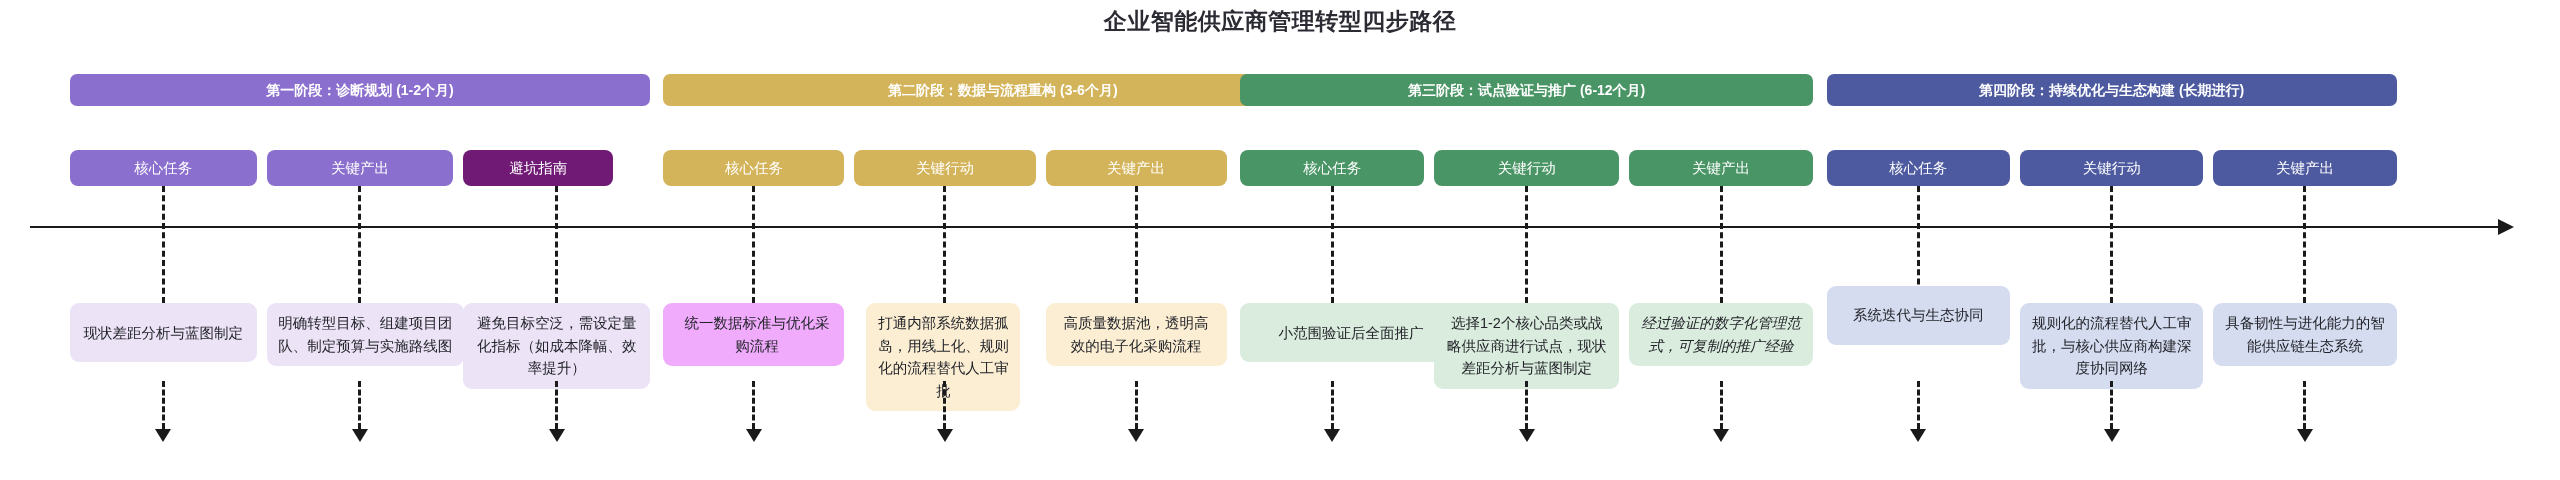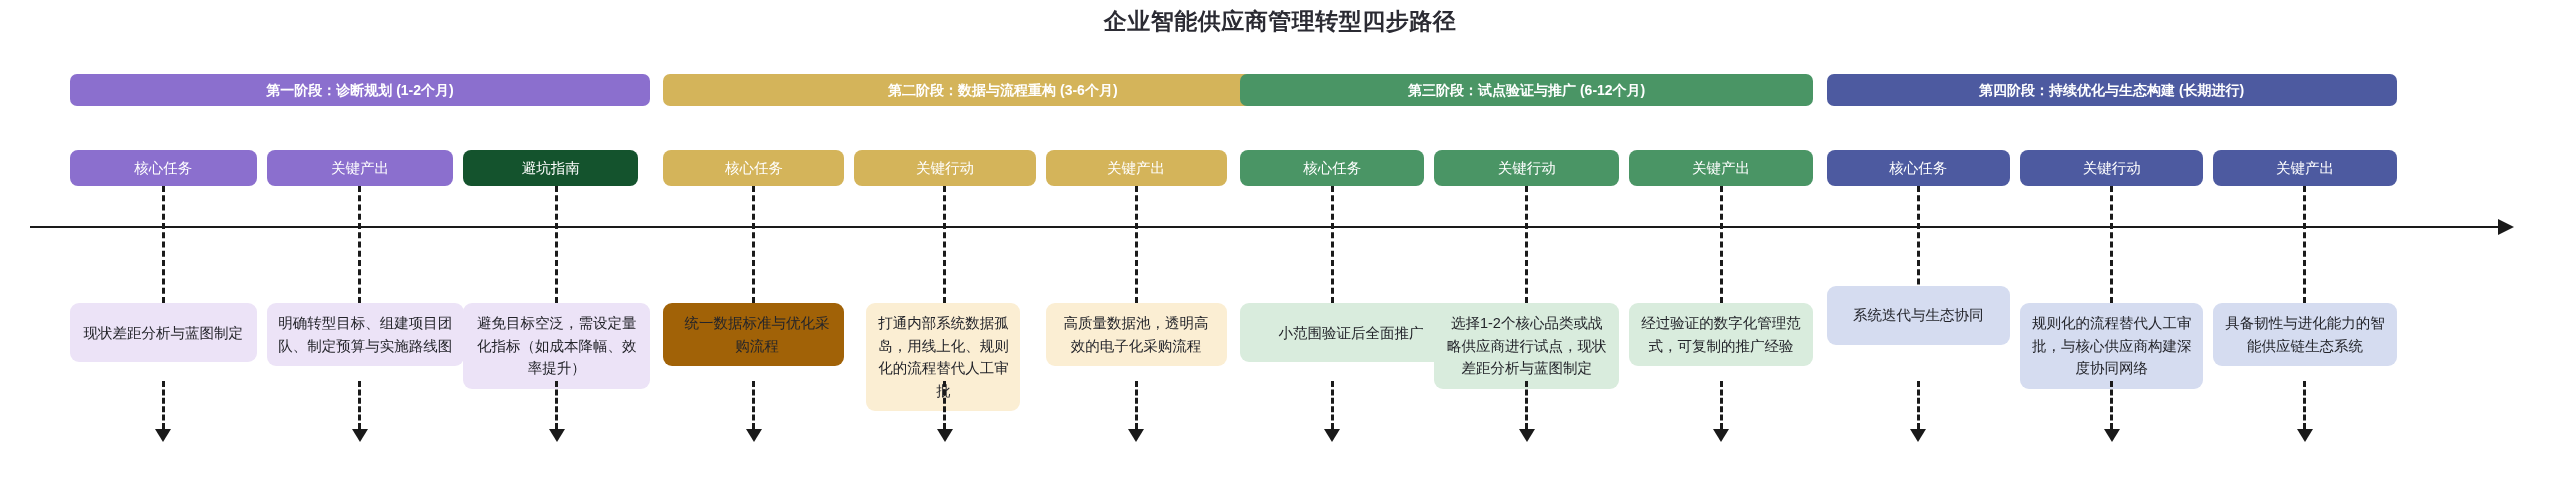--- a/index.html
+++ b/index.html
@@ -146,33 +146,33 @@
           <div class="connector-arrow" style="left: 85.3333px; top: 355.333px;"></div>
         </div>
         <div class="track" style="left: 196.667px; width: 186.667px;">
           <div class="chip" style="width: 186.667px; background: rgb(139, 111, 206);">关键产出</div>
           <div class="connector-upper" style="left: 91.8333px; height: 117.333px;"></div>
           <div class="card" style="left: 0px; top: 229.333px; width: 197px; min-height: 58.9333px; background: rgb(236, 227, 247);">明确转型目标、组建项目团队、制定预算与实施路线图</div>
           <div class="connector-lower" style="left: 91.8333px; top: 307.333px; height: 48px;"></div>
           <div class="connector-arrow" style="left: 85.3333px; top: 355.333px;"></div>
         </div>
         <div class="track" style="left: 393.333px; width: 186.667px;">
-          <div class="chip" style="width: 175px; background: #14532d;">避坑指南</div>
+          <div class="chip" style="width: 150px; background: #701a75;">避坑指南</div>
           <div class="connector-upper" style="left: 91.8333px; height: 117.333px;"></div>
           <div class="card" style="left: 0px; top: 229.333px; width: 186.667px; min-height: 58.9333px; background: rgb(236, 227, 247);">避免目标空泛，需设定量化指标（如成本降幅、效率提升）</div>
           <div class="connector-lower" style="left: 91.8333px; top: 307.333px; height: 48px;"></div>
           <div class="connector-arrow" style="left: 85.3333px; top: 355.333px;"></div>
         </div>
       </div>
       <div class="phase" style="left: 663.333px; width: 563.333px;">
         <div class="phase-header" style="width: 679px; background: rgb(212, 180, 90);">第二阶段：数据与流程重构 (3-6个月)</div>
         <div class="track" style="left: 0px; width: 181.111px;">
           <div class="chip" style="width: 181.111px; background: rgb(212, 180, 90);">核心任务</div>
           <div class="connector-upper" style="left: 89.0556px; height: 117.333px;"></div>
-          <div class="card" style="left: 0px; top: 229.333px; width: 181.111px; min-height: 58.9333px; background: #a16207; padding-left: 17px;">统一数据标准与优化采购流程</div>
+          <div class="card" style="left: 0px; top: 229.333px; width: 181.111px; min-height: 58.9333px; background: #f0abfc; padding-left: 17px;">统一数据标准与优化采购流程</div>
           <div class="connector-lower" style="left: 89.0556px; top: 307.333px; height: 48px;"></div>
           <div class="connector-arrow" style="left: 82.5556px; top: 355.333px;"></div>
         </div>
         <div class="track" style="left: 191.111px; width: 181.111px;">
           <div class="chip" style="width: 181.111px; background: rgb(212, 180, 90);">关键行动</div>
           <div class="connector-upper" style="left: 89.0556px; height: 117.333px;"></div>
           <div class="card" style="left: 12px; top: 229.333px; width: 154px; min-height: 58.9333px; background: rgb(251, 238, 211);">打通内部系统数据孤岛，用线上化、规则化的流程替代人工审批</div>
           <div class="connector-lower" style="left: 89.0556px; top: 307.333px; height: 48px;"></div>
           <div class="connector-arrow" style="left: 82.5556px; top: 355.333px;"></div>
         </div>
@@ -196,21 +196,21 @@
         <div class="track" style="left: 194.444px; width: 184.444px;">
           <div class="chip" style="width: 184.444px; background: rgb(74, 149, 101);">关键行动</div>
           <div class="connector-upper" style="left: 90.7222px; height: 117.333px;"></div>
           <div class="card" style="left: 0px; top: 229.333px; width: 184.444px; min-height: 58.9333px; background: rgb(217, 236, 221);">选择1-2个核心品类或战略供应商进行试点，现状差距分析与蓝图制定</div>
           <div class="connector-lower" style="left: 90.7222px; top: 307.333px; height: 48px;"></div>
           <div class="connector-arrow" style="left: 84.2222px; top: 355.333px;"></div>
         </div>
         <div class="track" style="left: 388.889px; width: 184.444px;">
           <div class="chip" style="width: 184.444px; background: rgb(74, 149, 101);">关键产出</div>
           <div class="connector-upper" style="left: 90.7222px; height: 117.333px;"></div>
-          <div class="card" style="left: 0px; top: 229.333px; width: 184.444px; min-height: 58.9333px; background: rgb(217, 236, 221);">经过验证的数字化管理范式，可复制的推广经验</div>
+          <div class="card" style="left: 0px; top: 229.333px; width: 184.444px; min-height: 58.9333px; background: rgb(217, 236, 221); font-style: italic;">经过验证的数字化管理范式，可复制的推广经验</div>
           <div class="connector-lower" style="left: 90.7222px; top: 307.333px; height: 48px;"></div>
           <div class="connector-arrow" style="left: 84.2222px; top: 355.333px;"></div>
         </div>
       </div>
       <div class="phase" style="left: 1826.67px; width: 570px;">
         <div class="phase-header" style="width: 570px; background: rgb(77, 90, 160);">第四阶段：持续优化与生态构建 (长期进行)</div>
         <div class="track" style="left: 0px; width: 183.333px;">
           <div class="chip" style="width: 183.333px; background: rgb(77, 90, 160);">核心任务</div>
           <div class="connector-upper" style="left: 90.1667px; height: 117.333px;"></div>
           <div class="card" style="left: 0px; top: 212px; width: 183.333px; min-height: 58.9333px; background: rgb(213, 220, 240);">系统迭代与生态协同</div>

